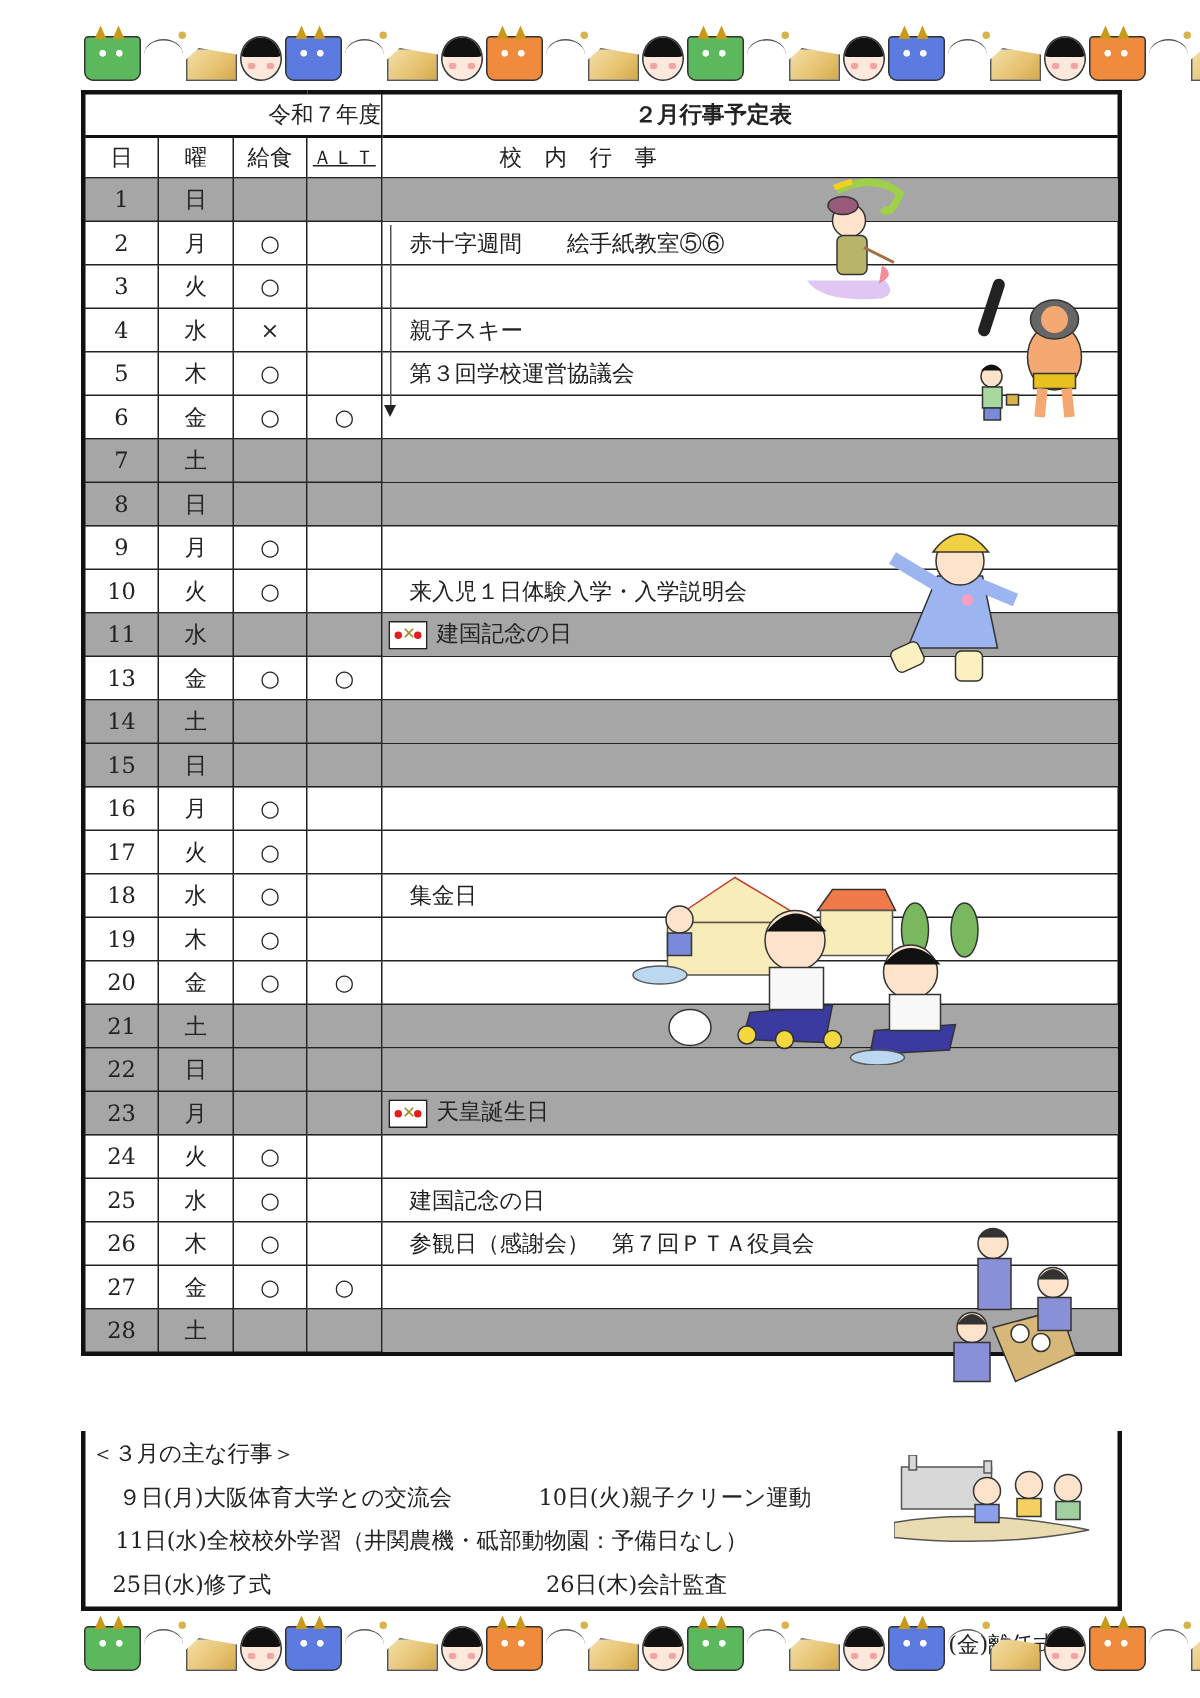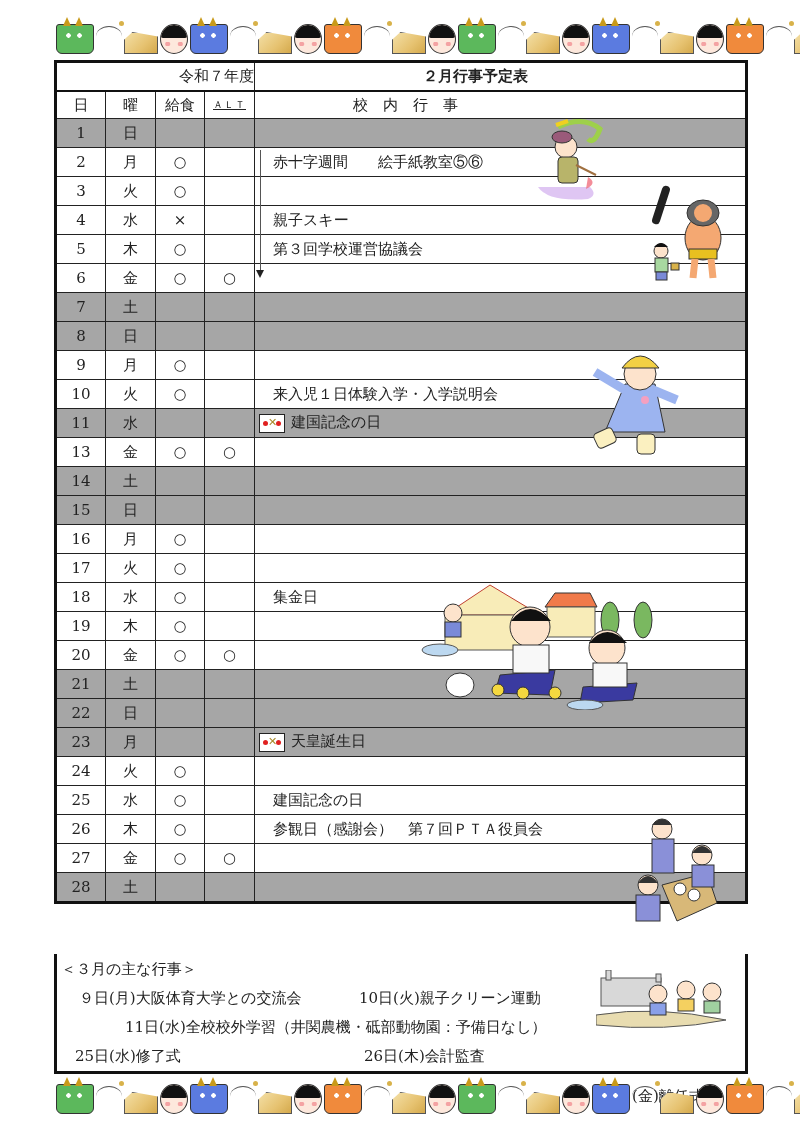--- a/index.html
+++ b/index.html
@@ -104,22 +104,22 @@
   </colgroup>
   <tbody>
       <tr class="title">
     <td colspan="4" style="text-align:right;padding-left:32px;">令和７年度</td>
     <td style="text-align:left;padding-left:168px;font-weight:bold;">２月行事予定表</td>
   </tr>
   <tr class="head">
     <td>日</td>
     <td>曜</td>
     <td>給食</td>
-    <td style="font-size:10px;letter-spacing:1px;text-decoration:underline;">ＡＬＴ</td>
-    <td style="text-align:left;padding-left:98px;font-family:Liberation Mono, monospace;">校　内　行　事</td>
+    <td style="font-size:13px;letter-spacing:1px;text-decoration:underline;">ＡＬＴ</td>
+    <td style="text-align:left;padding-left:78px;font-family:Liberation Mono, monospace;">校　内　行　事</td>
   </tr>
   </tbody>
     <tbody id="rowsBody">
       <tr class="gray">
         <td>1</td>
         <td>日</td>
         <td></td>
         <td></td>
         <td class="ev"><span></span></td>
       </tr>
@@ -381,21 +381,21 @@
   <path d="M6 70 Q16 56 26 70" fill="#333"></path>
   <rect x="4" y="82" width="24" height="26" fill="#8a90d8" stroke="#333"></rect>
   <circle cx="48" cy="76" r="6" fill="#fff" stroke="#333"></circle>
   <circle cx="62" cy="82" r="6" fill="#fff" stroke="#333"></circle>
 </svg>
 
 <div class="footer">
   <div class="fl" style="left:4px;top:6px;">＜３月の主な行事＞</div>
   <div class="fl" style="left:22px;top:35px;">９日(月)大阪体育大学との交流会</div>
   <div class="fl" style="left:302px;top:35px;">10日(火)親子クリーン運動</div>
-  <div class="fl" style="left:20px;top:64px;margin-left:48px;">11日(水)全校校外学習（井関農機・砥部動物園：予備日なし）</div>
+  <div class="fl" style="left:20px;top:64px;">11日(水)全校校外学習（井関農機・砥部動物園：予備日なし）</div>
   <div class="fl" style="left:18px;top:93px;">25日(水)修了式</div>
   <div class="fl" style="left:307px;top:93px;">26日(木)会計監査</div>
   <div class="fl" style="left:541px;top:93px;margin-top:40px;">27日(金)離任式</div>
 </div>
 <svg class="illus art-walk" viewBox="0 0 135 62">
   <rect x="5" y="8" width="60" height="28" fill="#d8d8d8" stroke="#555"></rect>
   <rect x="10" y="0" width="5" height="10" fill="#d8d8d8" stroke="#555"></rect>
   <rect x="60" y="4" width="5" height="8" fill="#d8d8d8" stroke="#555"></rect>
   <path d="M0 45 Q60 35 130 50 Q70 62 0 55 Z" fill="#e8dcb0" stroke="#555"></path>
   <circle cx="62" cy="24" r="9" fill="#fde3cc" stroke="#333"></circle>

